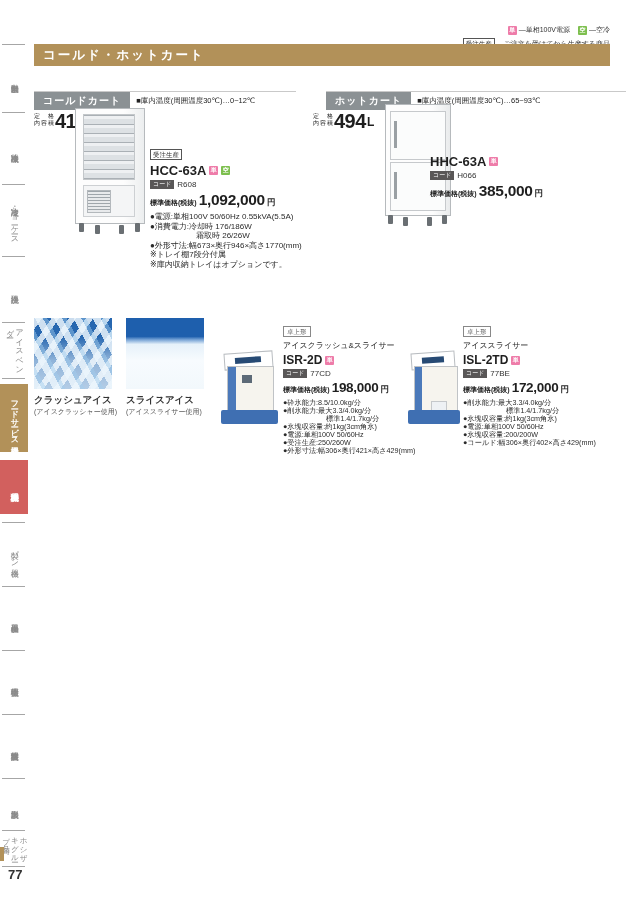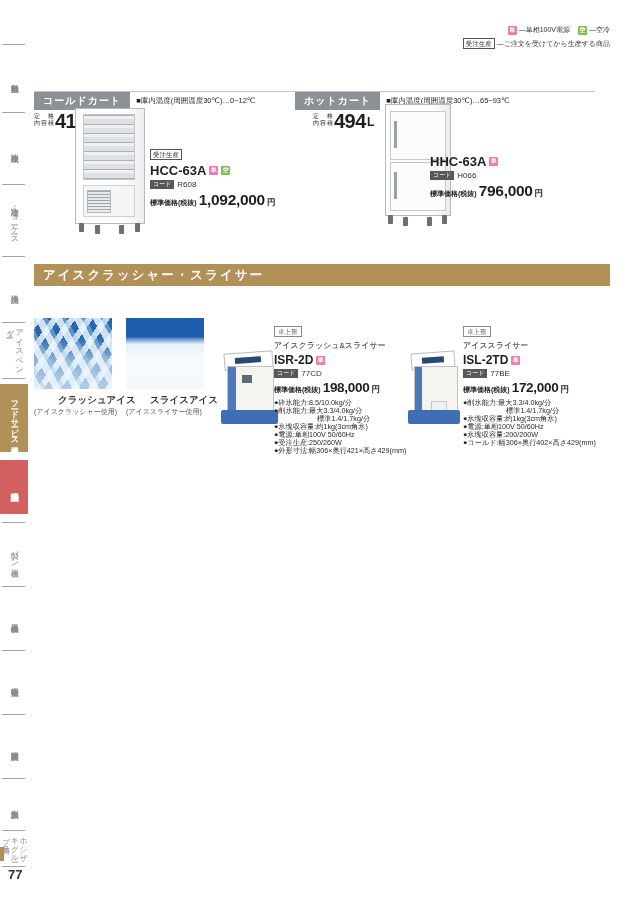--- a/index.html
+++ b/index.html
@@ -66,21 +66,21 @@
   .badge-type{display:inline-block;border:1px solid #888;color:#555;font-size:6.5px;
               padding:0 3px;line-height:9px;background:#fff;}
   
   .photo{position:absolute;width:78px;height:71px;}
   .photo.crush{background:#2767b0;
     background-image:
       repeating-linear-gradient(62deg, rgba(235,245,252,.85) 0 7px, rgba(160,205,238,.45) 7px 11px, rgba(39,103,176,0) 11px 17px),
       repeating-linear-gradient(-55deg, rgba(244,250,254,.8) 0 6px, rgba(39,103,176,0) 6px 14px),
       linear-gradient(180deg, rgba(39,103,176,0) 0 26%, rgba(230,242,250,.55) 60%, rgba(240,248,253,.7) 100%);}
   .photo.slice{background:linear-gradient(180deg,#1e5fad 0 26%,#6d9cd2 30%,#e6f1fa 37%,#f7fbfe 60%,#f2f8fc 100%);}
-  .cap{position:absolute;font-size:9.5px;font-weight:bold;color:#333;margin-left:24px;}
+  .cap{position:absolute;font-size:9.5px;font-weight:bold;color:#333;}
   .subcap{position:absolute;font-size:7px;color:#555;}
   
   .img{position:absolute;}
   .cc-body{position:absolute;left:0;top:0;width:68px;height:114px;background:linear-gradient(90deg,#fdfdfd 70%,#eceeef);border:1px solid #b6babd;}
   .cc-inner{position:absolute;left:7px;top:5px;width:50px;height:64px;border:1px solid #c3c7ca;
     background:repeating-linear-gradient(180deg,#aab0b5 0 1.5px,#eef0f2 1.5px 4.5px,#dde1e4 4.5px 9px);}
   .cc-low{position:absolute;left:7px;top:76px;width:50px;height:30px;border:1px solid #cdd0d3;background:#f4f5f6;}
   .cc-grille{position:absolute;left:3px;top:4px;width:22px;height:21px;border:1px solid #b3b8bc;
     background:repeating-linear-gradient(180deg,#9fa6ab 0 1px,#e8eaec 1px 3px);}
   .caster{position:absolute;width:5px;height:9px;background:#6a6f73;border-radius:1px;}
@@ -161,20 +161,21 @@
       <span>—単相100V電源</span>
       <span class="ic green" style="margin-left:6px">空</span>
       <span>—空冷</span>
     </div>
     <div class="row">
       <span class="badge-order">受注生産</span>
       <span>—ご注文を受けてから生産する商品</span>
     </div>
   </div>
 
+  <div class="sechead" style="top:44px">コールド・ホットカート</div>
 
   <div class="tabrow" style="left:34px;top:91px;width:262px">
     <span class="graytab">コールドカート</span>
     <span class="temp">■庫内温度(周囲温度30℃)…0~12℃</span>
   </div>
   <div class="rating" style="left:34px;top:112px">
     <span class="rl">
       <span>定格</span>
       <span>内容積</span>
     </span>
@@ -204,23 +205,31 @@
     </div>
     <div class="code-row">
       <span class="code-badge">コード</span>
       <span class="code-val">R608</span>
     </div>
     <div class="price-row">
       <span class="price-lbl">標準価格(税抜)</span>
       <span class="price">1,092,000</span>
       <span class="yen">円</span>
     </div>
-  </div>
-
-  <div class="tabrow" style="left:295px;top:91px;width:300px">
+    <ul class="specs">
+      <li>●電源:単相100V 50/60Hz 0.55kVA(5.5A)</li>
+      <li>●消費電力:冷却時 176/186W</li>
+      <li class="ind">霜取時 26/26W</li>
+      <li>●外形寸法:幅673×奥行946×高さ1770(mm)</li>
+      <li>※トレイ棚7段分付属</li>
+      <li>※庫内収納トレイはオプションです。</li>
+    </ul>
+  </div>
+
+  <div class="tabrow" style="left:326px;top:91px;width:300px">
     <span class="graytab">ホットカート</span>
     <span class="temp">■庫内温度(周囲温度30℃)…65~93℃</span>
   </div>
   <div class="rating" style="left:313px;top:112px">
     <span class="rl">
       <span>定格</span>
       <span>内容積</span>
     </span>
     <span class="rv">494</span>
     <span class="ru">L</span>
@@ -245,45 +254,44 @@
     <div class="model-row">
       <span class="model">HHC-63A</span>
       <span class="ic pink">単</span>
     </div>
     <div class="code-row">
       <span class="code-badge">コード</span>
       <span class="code-val">H066</span>
     </div>
     <div class="price-row">
       <span class="price-lbl">標準価格(税抜)</span>
-      <span class="price">796,000</span>
+      <span class="price">385,000</span>
       <span class="yen">円</span>
     </div>
   </div>
 
-  <div class="sechead" style="top:264px">アイスクラッシャー・スライサー</div>
 
   <div class="photo crush" style="left:34px;top:318px"></div>
   <div class="cap" style="left:34px;top:394px">クラッシュアイス</div>
   <div class="subcap" style="left:34px;top:407px">(アイスクラッシャー使用)</div>
   <div class="photo slice" style="left:126px;top:318px"></div>
   <div class="cap" style="left:126px;top:394px">スライスアイス</div>
   <div class="subcap" style="left:126px;top:407px">(アイススライサー使用)</div>
 
   <div class="img" style="left:221px;top:352px;width:58px;height:78px">
     <div class="isr-hopper">
         <span class="isr-slot"></span>
       </div>
     <div class="isr-bodyp">
       <span class="isr-blue"></span>
       <span class="isr-win"></span>
     </div>
     <div class="isr-base"></div>
   </div>
-  <div class="pdet" style="left:274px;top:320px">
+  <div class="pdet" style="left:283px;top:320px">
     <span class="badge-type">卓上形</span>
     <div class="subtitle">アイスクラッシュ&amp;スライサー</div>
     <div class="model-row">
       <span class="model sm">ISR-2D</span>
       <span class="ic pink">単</span>
     </div>
     <div class="code-row">
       <span class="code-badge">コード</span>
       <span class="code-val">77CD</span>
     </div>

